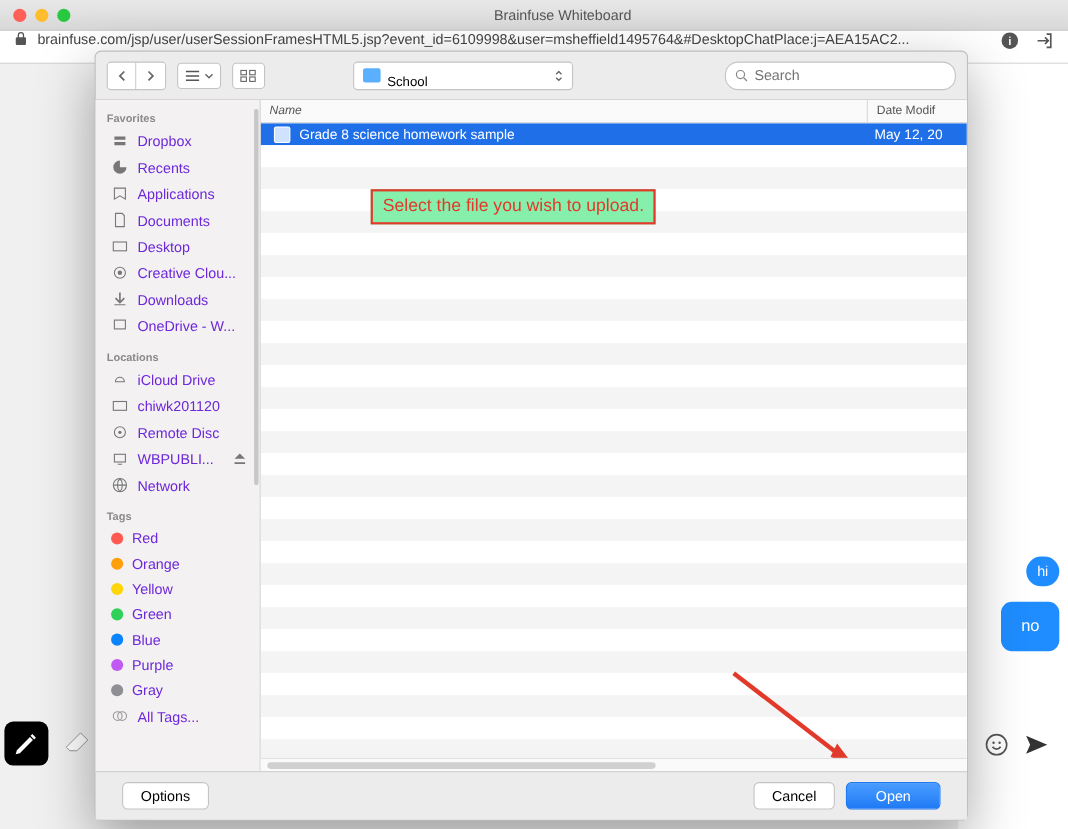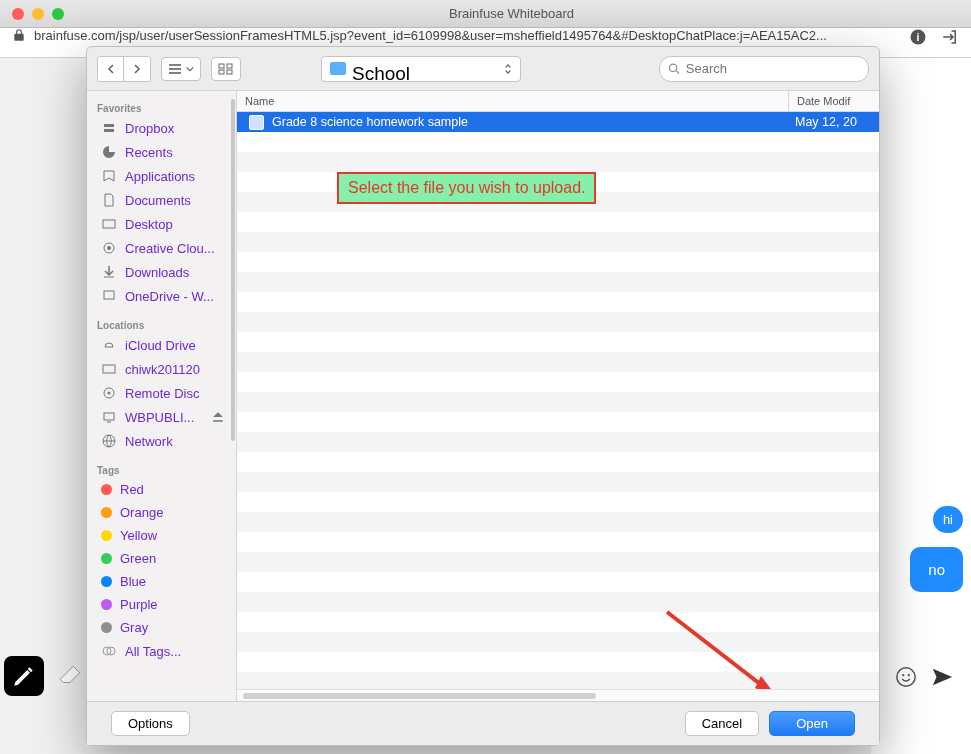--- a/index.html
+++ b/index.html
@@ -36,35 +36,35 @@
 
 .dialog { position:absolute; left:86px; top:46px; width:794px; height:700px; background:#ececec; border:1px solid #bfbfbf; border-radius:6px; box-shadow:0 18px 50px rgba(0,0,0,0.35); display:flex; flex-direction:column;}
 .dlg-toolbar{height:44px; display:flex; align-items:center; gap:10px; padding:0 10px; border-bottom:1px solid #d4d4d4;}
 .nav-btns{display:flex; border:1px solid #c4c4c4; border-radius:4px; overflow:hidden;}
 .nav-btns button{width:26px;height:24px;background:#fff;border:none;border-right:1px solid #c4c4c4;display:flex;align-items:center;justify-content:center;}
 .nav-btns button:last-child{border-right:none;}
 .view-switch{display:flex;align-items:center;gap:4px;border:1px solid #c4c4c4;border-radius:4px;background:#fff;padding:3px 6px;height:24px;}
 .lone-btn{border:1px solid #c4c4c4;border-radius:4px;background:#fff;width:30px;height:24px;display:flex;align-items:center;justify-content:center;}
 .loc-select{display:flex;align-items:center;gap:6px;background:#fff;border:1px solid #c4c4c4;border-radius:4px;padding:3px 8px;height:26px;width:200px; margin-left:70px;}
 .loc-select .fold{width:16px;height:13px;background:#5ab0ff;border-radius:2px;}
-.loc-select span{font-size:19px; flex:1;margin-top:11px;}
+.loc-select span{font-size:12px; flex:1;margin-top:11px;}
 .search-box{display:flex;align-items:center;gap:6px;background:#fff;border:1px solid #c4c4c4;border-radius:12px;padding:3px 8px;height:26px;width:210px; margin-left:auto;}
 .search-box input{border:none;outline:none;font-size:13px;width:100%;}
 
 .dlg-body{flex:1; display:flex; overflow:hidden; background:#fff;}
 .sidebar{width:150px; background:#f3f1f2; border-right:1px solid #d5d5d5; overflow-y:auto; padding:8px 0; font-size:13px; position:relative;}
 .sidebar::after{content:"";position:absolute;right:1px;top:8px;width:4px;height:56%;background:#c7c7c7;border-radius:2px;}
 .side-section{padding:4px 10px 2px; color:#8a8a8a; font-size:10px; font-weight:600;}
 .side-item{display:flex;align-items:center;gap:8px;padding:4px 10px 4px 14px;color:#6d28d9;cursor:default;}
 .side-item svg{width:16px;height:16px;flex-shrink:0;}
 .tag-dot{width:11px;height:11px;border-radius:50%;flex-shrink:0;}
 
 .filepane{flex:1; display:flex; flex-direction:column;}
 .col-head{display:flex;font-size:11px;color:#555;border-bottom:1px solid #d8d8d8;background:#fafafa;}
-.col-head .c1{flex:1;padding:4px 8px;border-right:1px solid #d8d8d8;}
+.col-head .c1{flex:1;padding:4px 8px;border-right:1px solid #d8d8d8;font-style:italic;}
 .col-head .c2{width:90px;padding:4px 8px;}
 .file-list{flex:1; position:relative; overflow:hidden;}
 .row{height:20px;display:flex;align-items:center;font-size:12.5px;}
 .row:nth-child(odd){background:#f4f4f4;}
 .row:nth-child(even){background:#fff;}
 .row.selected{background:#1f6fe8;color:#fff;}
 .row .c1{flex:1;display:flex;align-items:center;gap:8px;padding-left:12px;}
 .row .c2{width:90px;padding-left:6px;}
 .doc-ico{width:15px;height:15px;background:#fff;border:1px solid #9ac4ff;border-radius:2px;position:relative;}
 .row.selected .doc-ico{background:#cfe2ff;border-color:#fff;}

